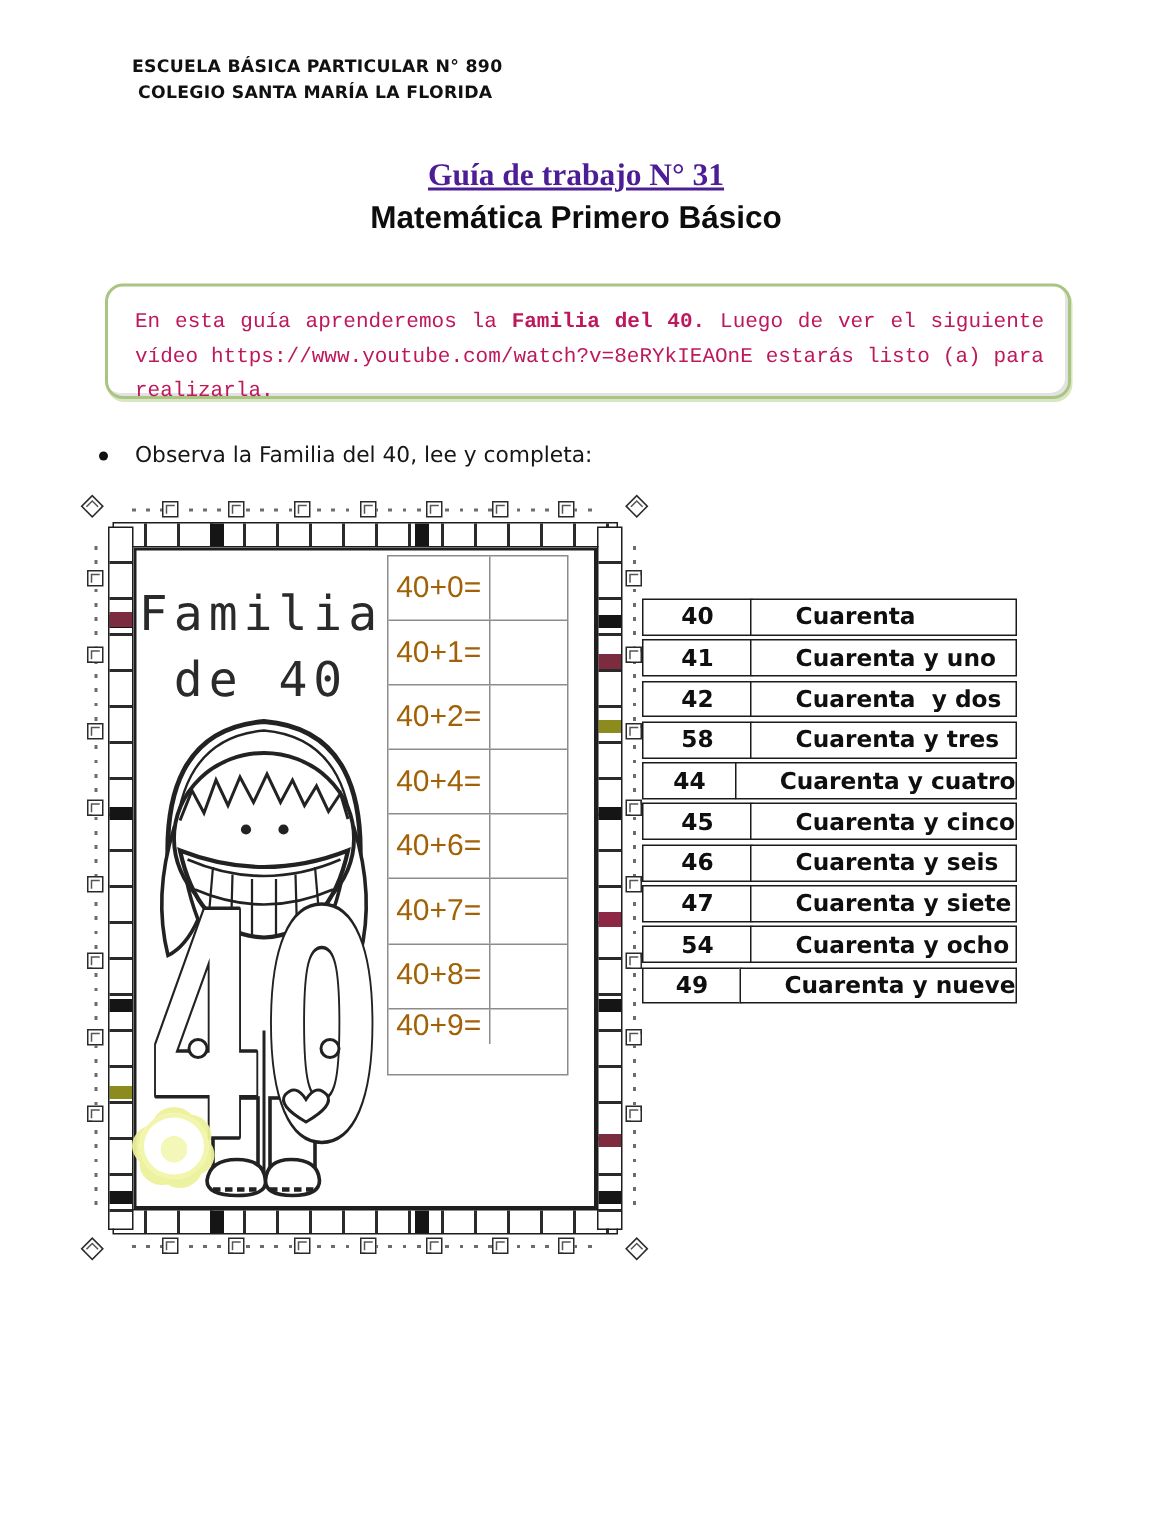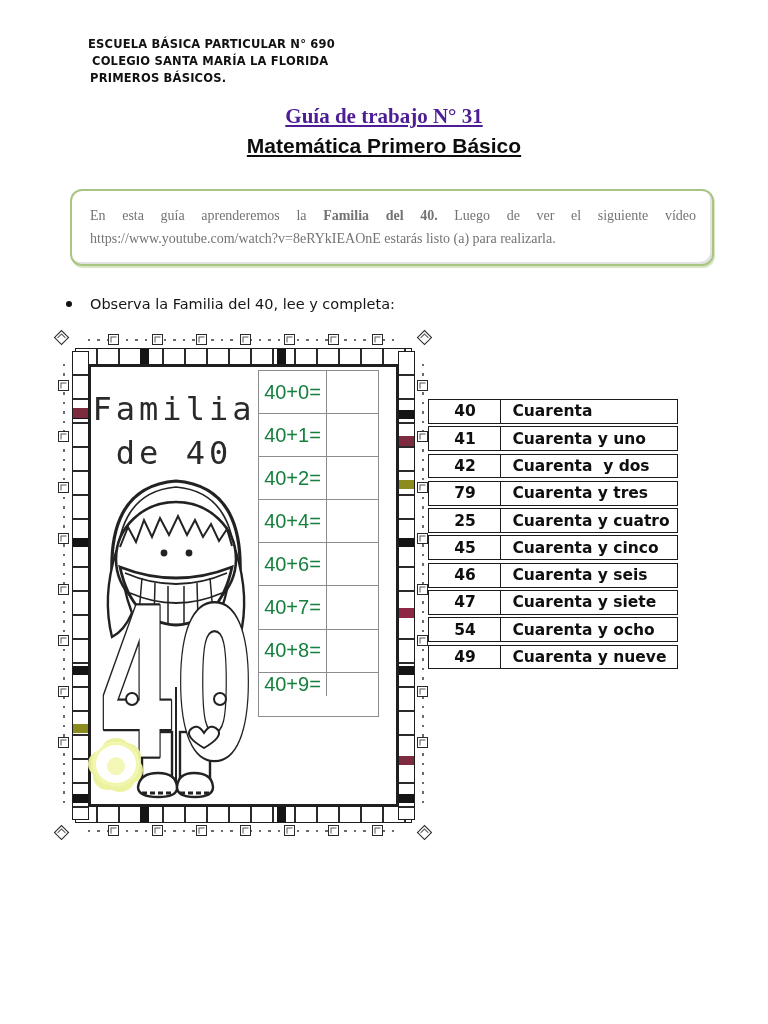--- a/index.html
+++ b/index.html
@@ -8,28 +8,28 @@
 
   
   .school-header { position:absolute; left:88px; top:36px; font-family:"DejaVu Sans", sans-serif; font-size:11.5px; font-weight:700; letter-spacing:.2px; line-height:17px; color:#111; }
   .school-header div:nth-child(2) { padding-left:4px; }
   .school-header div:nth-child(3) { padding-left:2px; }
 
   
   .doc-title-1 { position:absolute; left:0; top:104px; width:100%; text-align:center;
     font-family:"Liberation Serif", serif; font-size:21px; font-weight:700; text-decoration:underline; color:#4c1d95; }
   .doc-title-2 { position:absolute; left:0; top:134px; width:100%; text-align:center;
-    font-family:"Liberation Sans", sans-serif; font-size:21px; font-weight:700; text-decoration:underline; color:#0d0d0d; }
+    font-family:"Liberation Sans", sans-serif; font-size:21px; font-weight:700; color:#0d0d0d; }
 
   
   .intro-box { position:absolute; left:70px; top:189px; width:644px; height:77px;
     border:2px solid #aac583; border-radius:12px; background:#fff;
     box-shadow: inset -2px -2px 0 0 #e2e2e2, 1px 2px 0 0 #d8e6c2;
     padding:13px 16px 0 18px; }
-  .intro-text { font-family:Liberation Serif, serif; font-size:14px; line-height:23px; text-align:justify; color:#737373; }
+  .intro-text { font-family:Liberation Mono, monospace; font-size:14px; line-height:23px; text-align:justify; color:#be185d; }
   .intro-text .b { font-weight:700; }
 
   
   .bullet-row { position:absolute; left:66px; top:296px; display:flex; align-items:center; }
   .bullet-dot { width:6px; height:6px; border-radius:50%; background:#111; margin-right:18px; }
   .bullet-text { font-family:"DejaVu Sans", sans-serif; font-size:14.5px; color:#161616; }
 
   
   .frame { position:absolute; left:62px; top:338px; width:363px; height:495px; }
   .dotline { position:absolute; background:repeating-linear-gradient(90deg,#6c6c6c 0 2.4px,transparent 2.4px 9.5px); }
@@ -66,48 +66,47 @@
   .frame-inner { position:absolute; left:27px; top:27px; right:27px; bottom:27px; border:2px solid #1f1f1f; background:#fff; }
 
   .ws-title { position:absolute; left:0; top:20px; width:166px; text-align:center;
     font-family:"DejaVu Sans Mono", monospace; font-size:32px; letter-spacing:4px; color:#2a2a2a; line-height:44px; }
 
   
   .eq-table { position:absolute; top:3px; left:167px; width:121px; border:1px solid #8c8c8c; background:#fff; }
   .eq-row { display:flex; height:43.1px; border-bottom:1px solid #8c8c8c; }
   .eq-row:last-child { border-bottom:none;flex-direction:column; }
   .eq-label { width:68px; border-right:1px solid #8c8c8c; display:flex; align-items:center; justify-content:center;
-    font-family:"Liberation Sans", sans-serif; font-size:20px; color:#15803d; }
+    font-family:"Liberation Sans", sans-serif; font-size:20px; color:#a16207; }
   .eq-answer { flex:1; }
 
   .girl-svg { position:absolute; left:1px; top:80px; }
 
   .flower { position:absolute; left:2px; bottom:18px; width:46px; height:44px; border-radius:50%;
     background: radial-gradient(circle at 50% 55%, #f3f7b4 0 26%, transparent 27%);
     box-shadow: 0 -12px 0 -8px #ecf29b, 10px -7px 0 -8px #ecf29b, 12px 6px 0 -8px #ecf29b,
                 4px 14px 0 -8px #ecf29b, -8px 12px 0 -8px #ecf29b, -13px 0 0 -8px #ecf29b,
                 inset 0 0 0 3px #f1f6a8; opacity:.95; }
 
   
   .num-table { position:absolute; left:428px; top:399px; width:250px; }
   .num-row { display:flex; margin-bottom:2.4px; height:24.9px; }
   .num-cell { border:1.6px solid #1b1b1b; background:#fff; display:flex; align-items:center;
     font-family:"DejaVu Sans", sans-serif; font-size:15.5px; font-weight:600; color:#0f0f0f; }
   .num-cell.num { width:74px; justify-content:center; }
-  .num-cell.name { flex:1; margin-left:-1.6px; padding-left:11px; white-space:pre; }
+  .num-cell.name { flex:1; margin-left:-1.6px; padding-left:29px; white-space:pre; }
 </style>
 </head>
 <body>
 
 <div class="page">
 
   <div class="school-header">
-    <div>ESCUELA BÁSICA PARTICULAR N° 690</div>
+    <div>ESCUELA BÁSICA PARTICULAR N° 890</div>
     <div>COLEGIO SANTA MARÍA LA FLORIDA</div>
-    <div>PRIMEROS BÁSICOS.</div>
   </div>
 
   <div class="doc-title-1">Guía de trabajo N° 31</div>
   <div class="doc-title-2">Matemática Primero Básico</div>
 
   <div class="intro-box">
     <p class="intro-text"><span>En esta guía aprenderemos la </span><span class="b">Familia del 40.</span><span> Luego de ver el siguiente vídeo </span><span>https://www.youtube.com/watch?v=8eRYkIEAOnE</span><span> estarás listo (a) para realizarla.</span></p>
   </div>
 
   <div class="bullet-row">
@@ -246,25 +245,25 @@
       </div>
     <div class="num-row">
         <div class="num-cell num">41</div>
         <div class="num-cell name">Cuarenta y uno</div>
       </div>
     <div class="num-row">
         <div class="num-cell num">42</div>
         <div class="num-cell name">Cuarenta  y dos</div>
       </div>
     <div class="num-row">
-        <div class="num-cell num">79</div>
+        <div class="num-cell num">58</div>
         <div class="num-cell name">Cuarenta y tres</div>
       </div>
     <div class="num-row">
-        <div class="num-cell num">25</div>
+        <div class="num-cell num">44</div>
         <div class="num-cell name">Cuarenta y cuatro</div>
       </div>
     <div class="num-row">
         <div class="num-cell num">45</div>
         <div class="num-cell name">Cuarenta y cinco</div>
       </div>
     <div class="num-row">
         <div class="num-cell num">46</div>
         <div class="num-cell name">Cuarenta y seis</div>
       </div>

